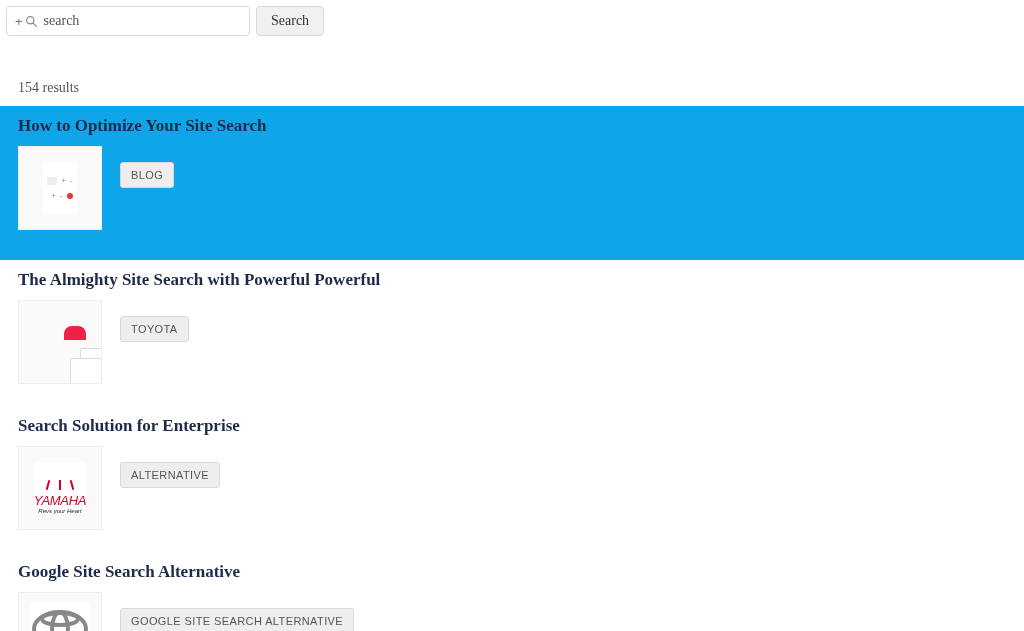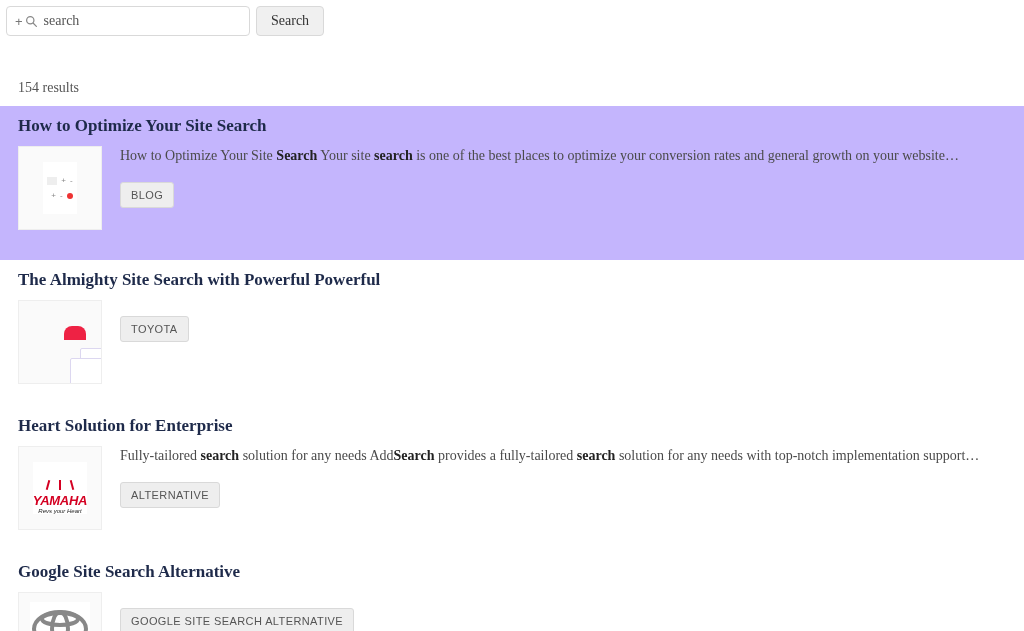--- a/index.html
+++ b/index.html
@@ -49,21 +49,21 @@
       font-size:14px; color:#333;
       cursor:pointer;
     }
     .results-count {
       padding:4px 14px 10px 18px;
       font-size:14px; color:#555;margin-top:36px;
     }
     .result {
       padding:10px 18px 22px 18px;
     }
-    .result.hover { background:#c4b5fd; padding-bottom:30px; }
+    .result.hover { background:#0ea5e9; padding-bottom:30px; }
     .result-title {
       font-size:17px; font-weight:bold;
       color:#1e2a4a;
       margin-bottom:10px;
       cursor:pointer;
     }
     .result-body { display:flex; gap:18px; align-items:flex-start; }
     .thumb {
       width:84px; height:84px;
       border:1px solid #eee;
@@ -87,21 +87,21 @@
     
     .thumb-form { background:#fff; display:block; padding:8px 4px; font-family:Arial; }
     .thumb-form .row { display:flex; align-items:center; justify-content:flex-end; gap:4px; margin:6px 0;}
     .thumb-form .lbl { flex:1; height:8px; background:#eee;}
     .thumb-form .plusminus { font-size:8px; color:#888;}
     .thumb-form .dot { width:6px;height:6px;background:#e33; border-radius:50%; }
     .thumb-illus { background:#f4f1fb; position:relative; }
     .thumb-illus .win { position:absolute; background:#fff; border:1px solid #dcd7f0; border-radius:2px;}
     .thumb-illus .person { position:absolute; bottom:2px; left:4px; width:22px; height:14px; background:#e24; border-radius:8px 8px 0 0;}
     .thumb-yamaha { background:#fff; font-family:Arial; text-align:center; padding-top:18px;}
-    .thumb-yamaha .brand { color:#d40022; font-weight:bold; font-style:italic; font-size:13px; letter-spacing:-0.3px;}
+    .thumb-yamaha .brand { color:#d40022; font-weight:normal; font-style:italic; font-size:13px; letter-spacing:-0.3px;}
     .thumb-yamaha .forks { display:flex; justify-content:center; gap:10px; margin-bottom:3px;}
     .thumb-yamaha .fk { width:2px; height:10px; background:#d40022; transform:rotate(15deg);}
     .thumb-yamaha .fk:last-child{ transform:rotate(-15deg);}
     .thumb-yamaha .tag2 { font-size:6px; font-style:italic; color:#222;}
     .thumb-toyota { background:#fff; font-family:Arial; text-align:center; padding-top:6px;}
     .thumb-toyota svg { display:block; margin:0 auto;}
     .thumb-toyota .tname { color:#d40022; font-weight:normal; font-size:12px; letter-spacing:0.5px; margin-top:2px;}
   </style>
 </head>
 <body>
@@ -133,21 +133,20 @@
             </div>
       <div class="row">
               <div class="lbl"></div>
               <span class="plusminus">+</span>
               <span class="plusminus">-</span>
               <span class="dot"></span>
             </div>
     </div>
         </div>
       <div class="meta">
-        <div class="snippet">How to Optimize Your Site <strong>Search</strong> Your site <strong>search</strong> is one of the best places to optimize your conversion rates and general growth on your website…</div>
         <span class="tag">BLOG</span>
       </div>
     </div>
     </div>
     <div class="result">
     <div class="result-title">The Almighty Site Search with Powerful Powerful</div>
     <div class="result-body">
       <div class="thumb">
           <div class="thumb-illus">
       <div class="win" style="left:20px;top:6px;width:38px;height:48px;"></div>
@@ -155,35 +154,34 @@
 
       <div class="person"></div>
     </div>
         </div>
       <div class="meta">
         <span class="tag">TOYOTA</span>
       </div>
     </div>
     </div>
     <div class="result">
-    <div class="result-title">Heart Solution for Enterprise</div>
+    <div class="result-title">Search Solution for Enterprise</div>
     <div class="result-body">
       <div class="thumb">
           <div class="thumb-yamaha">
       <div class="forks">
               <div class="fk"></div>
               <div class="fk" style="transform:none;"></div>
               <div class="fk"></div>
             </div>
       <div class="brand">YAMAHA</div>
       <div class="tag2">Revs your Heart</div>
     </div>
         </div>
       <div class="meta">
-        <div class="snippet">Fully-tailored <strong>search</strong> solution for any needs Add<strong>Search</strong> provides a fully-tailored <strong>search</strong> solution for any needs with top-notch implementation support…</div>
         <span class="tag">ALTERNATIVE</span>
       </div>
     </div>
     </div>
     <div class="result">
     <div class="result-title">Google Site Search Alternative</div>
     <div class="result-body">
       <div class="thumb">
           <div class="thumb-toyota">
       <svg width="60" height="42" viewBox="0 0 60 42">

